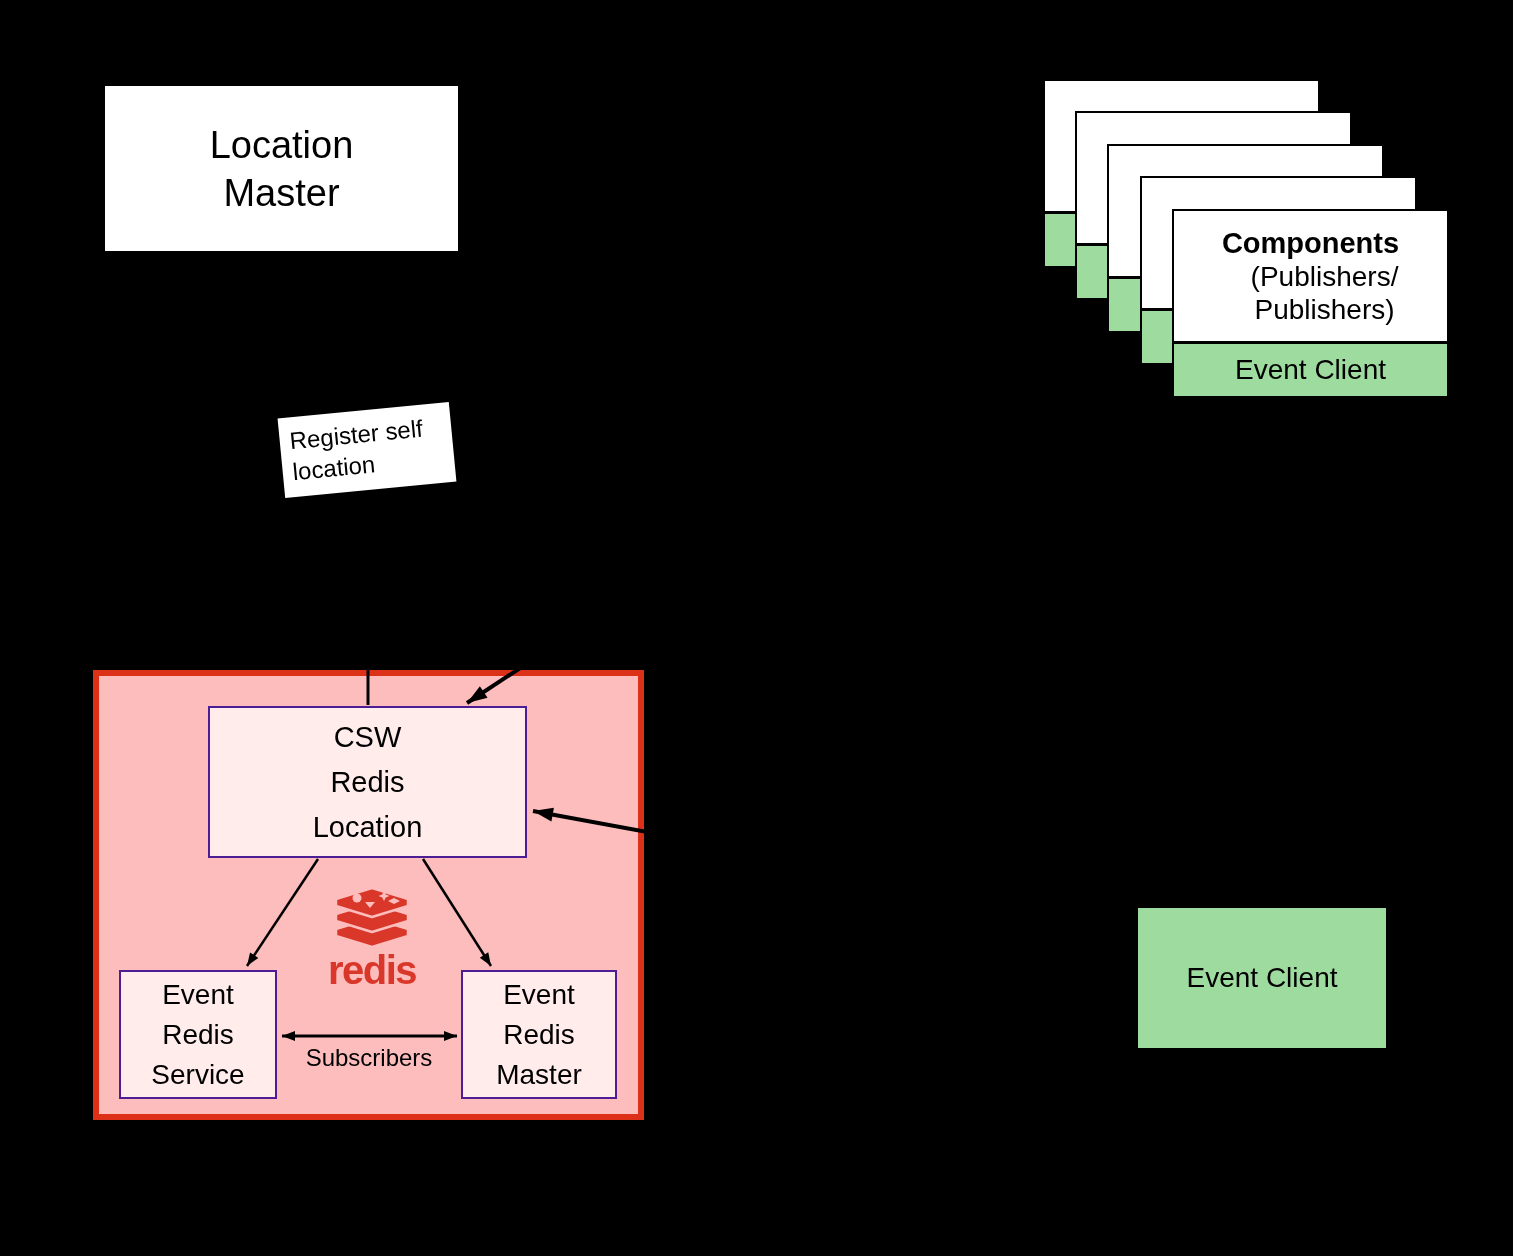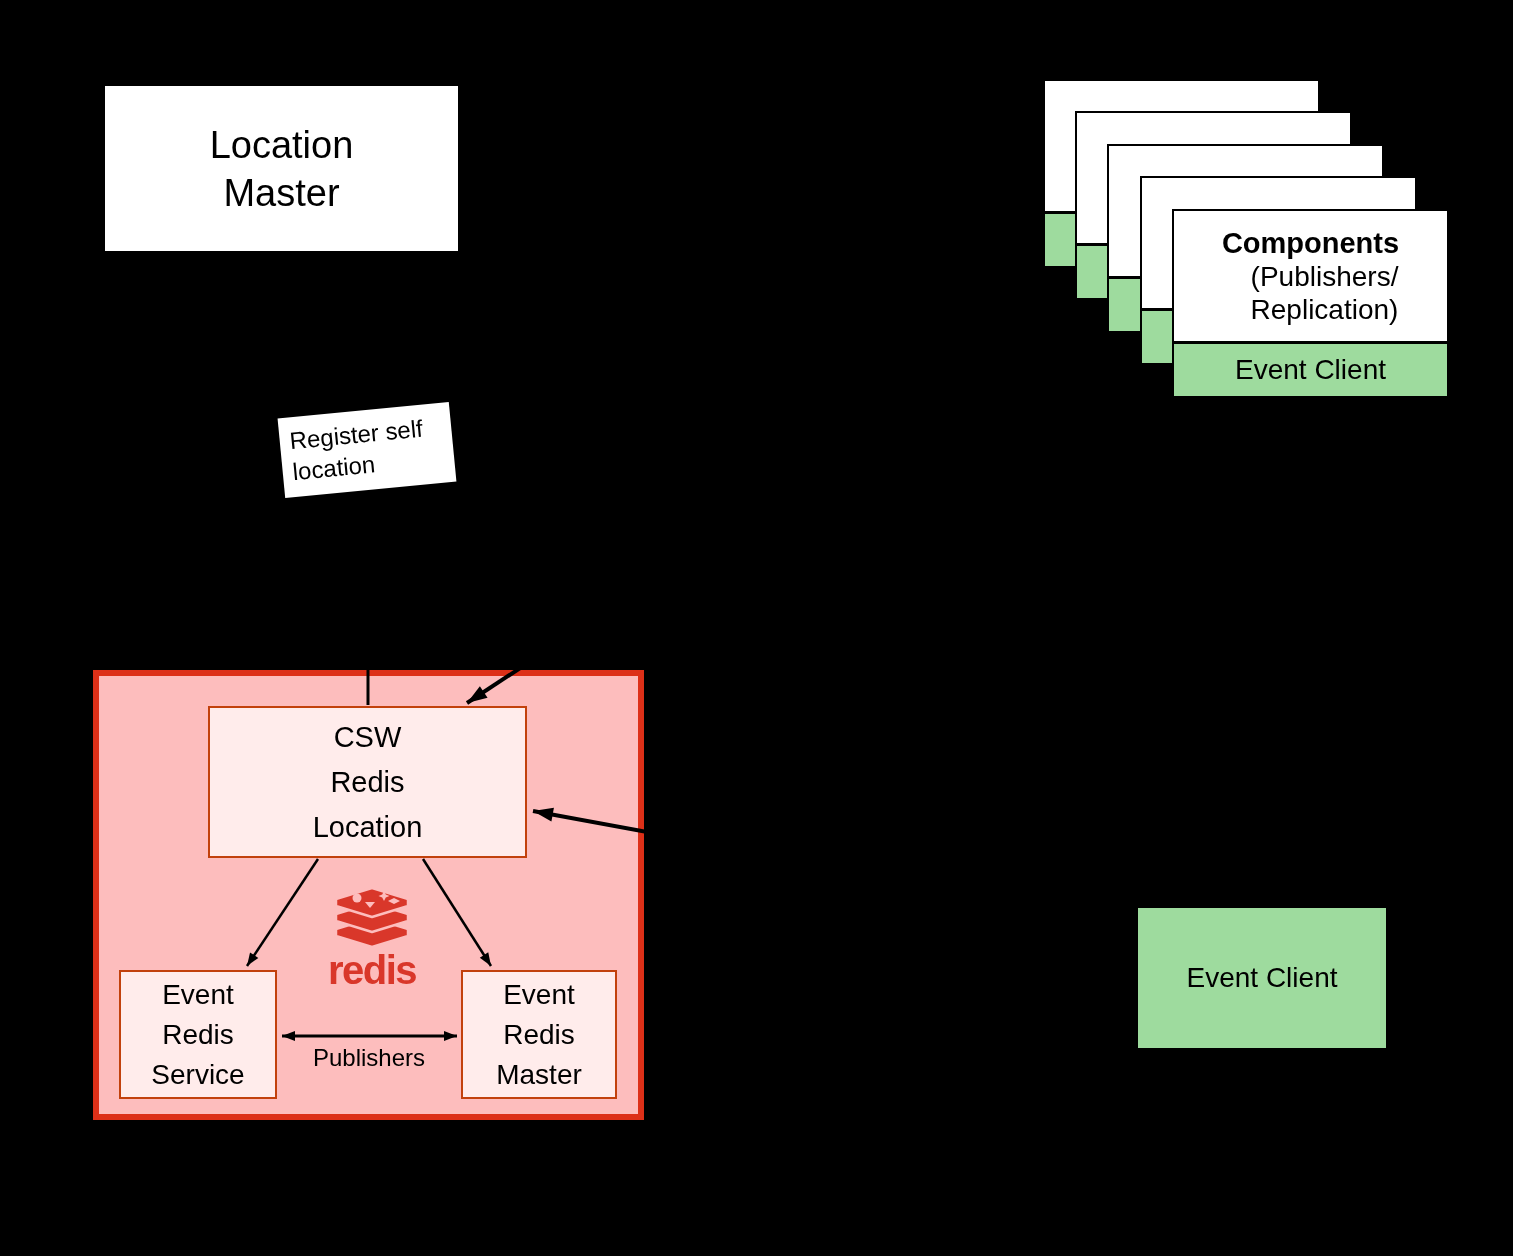--- a/index.html
+++ b/index.html
@@ -39,21 +39,21 @@
     transform:rotate(-5.5deg); transform-origin:center;
     font-size:24px; line-height:31px; z-index:40;
   }
 
   
   .cluster {
     left:93px; top:670px; width:551px; height:450px; box-sizing:border-box;
     background:#fdbdbd; border:6px solid #dd3018; z-index:10;
   }
   .pbox {
-    background:#ffeceb; border:2px solid #c2410c; box-sizing:border-box;
+    background:#ffeceb; border:2px solid #4c1d95; box-sizing:border-box;
     display:flex; flex-direction:column; align-items:center; justify-content:center;
     text-align:center; z-index:20;
   }
   .sentinel { left:208px; top:706px; width:319px; height:152px; font-size:29px; line-height:45px; }
   .master   { left:119px; top:970px; width:158px; height:129px; font-size:28px; line-height:40px; }
   .slave    { left:461px; top:970px; width:156px; height:129px; font-size:28px; line-height:40px; }
   .repl-label {
     left:294px; top:1044px; width:150px; text-align:center;
     font-size:24px; z-index:20;
   }
@@ -97,21 +97,21 @@
       <div class="card-footer"></div>
     </div>
     <div class="card" style="left:97px;  top:97px;">
       <div class="card-top"></div>
       <div class="card-footer"></div>
     </div>
     <div class="card" style="left:129px; top:130px;">
       <div class="card-top">
         <div class="card-title">Components</div>
         <div class="card-sub">(Publishers/</div>
-        <div class="card-sub">Replication)</div>
+        <div class="card-sub">Publishers)</div>
       </div>
       <div class="card-footer">Event Client</div>
     </div>
   </div>
 
   <div class="abs note">
     <div>Register self</div>
     <div>location</div>
   </div>
 
@@ -128,21 +128,21 @@
     <div>Redis</div>
     <div>Service</div>
   </div>
 
   <div class="abs pbox slave">
     <div>Event</div>
     <div>Redis</div>
     <div>Master</div>
   </div>
 
-  <div class="abs repl-label">Publishers</div>
+  <div class="abs repl-label">Subscribers</div>
 
   <div class="abs redis-logo">
     <svg width="100" height="106" viewBox="0 0 100 106">
       <g stroke="#fdbdbd" stroke-width="2.5" fill="#d9372a" stroke-linejoin="round">
         <path d="M14,41 L50,30 L86,41 L86,48 L50,59 L14,48 Z"></path>
         <path d="M14,26 L50,15 L86,26 L86,33 L50,44 L14,33 Z"></path>
         <path d="M14,11 L50,0  L86,11 L86,18 L50,29 L14,18 Z"></path>
       </g>
       <g fill="#fdbdbd">
         <circle cx="35" cy="10" r="4.5"></circle>

